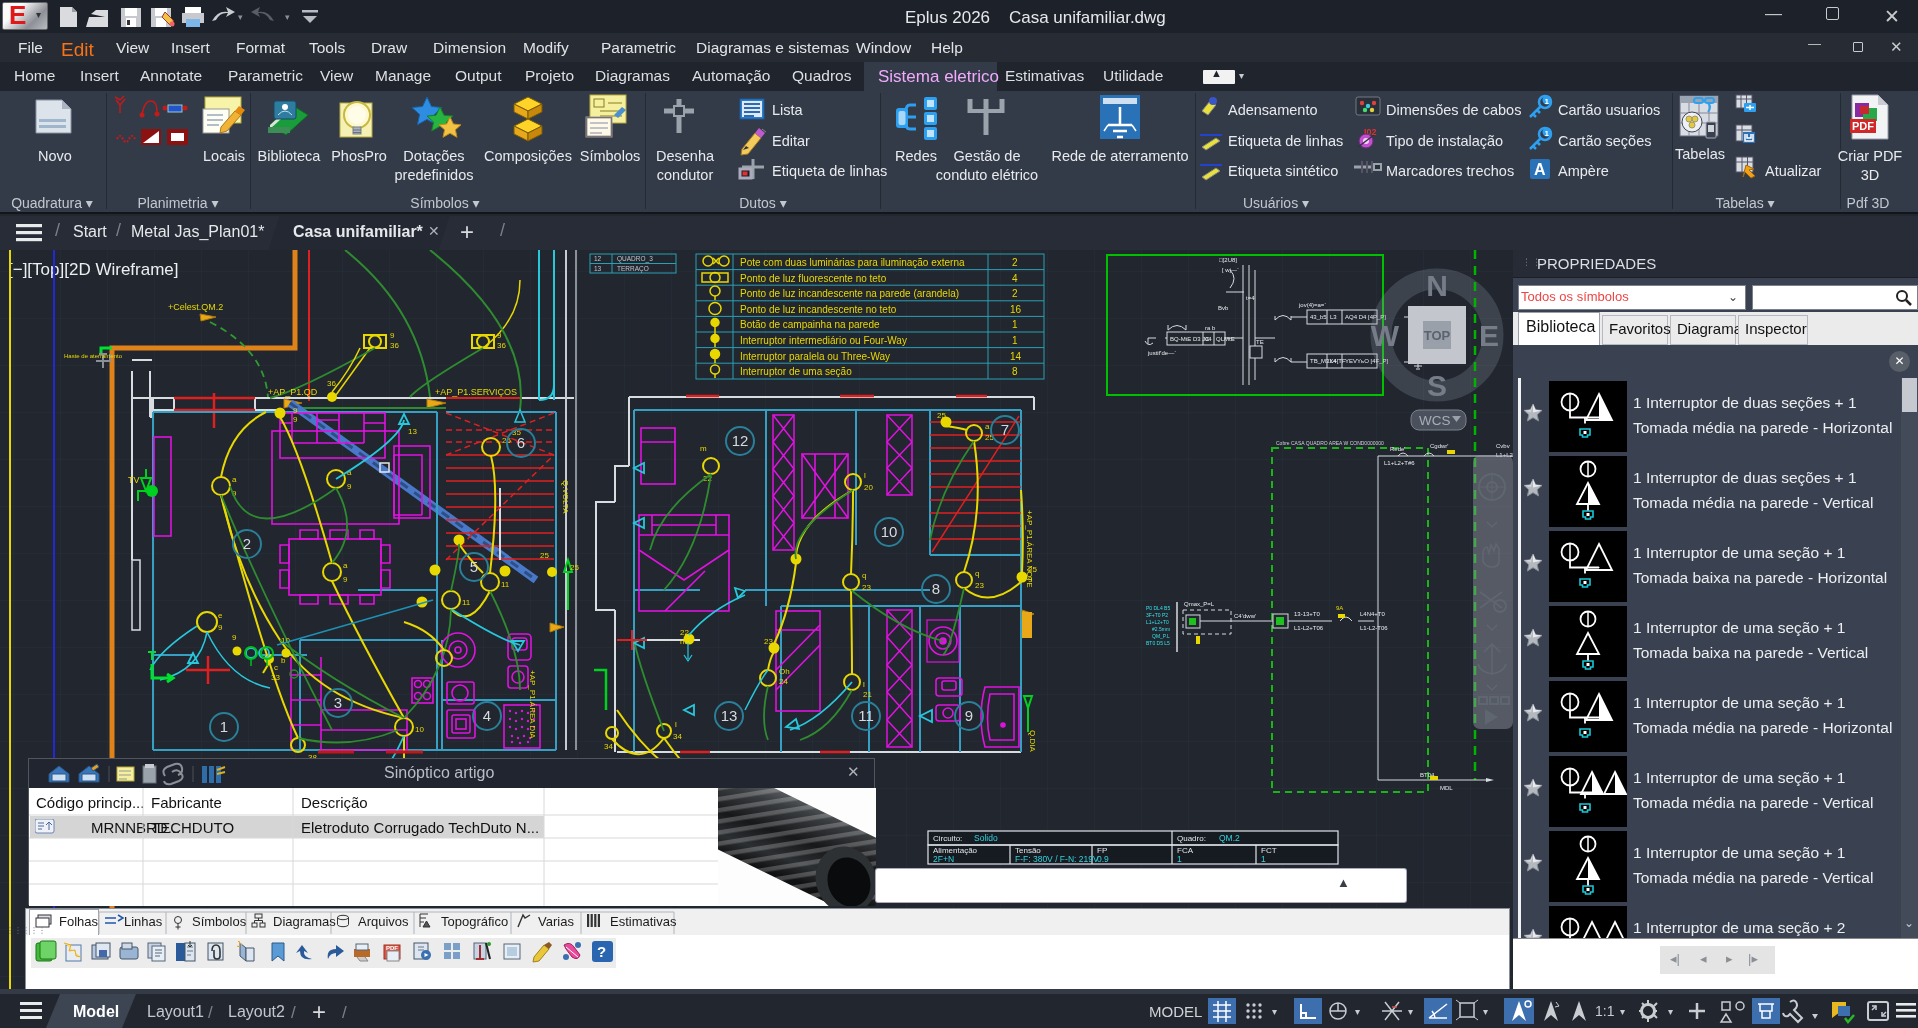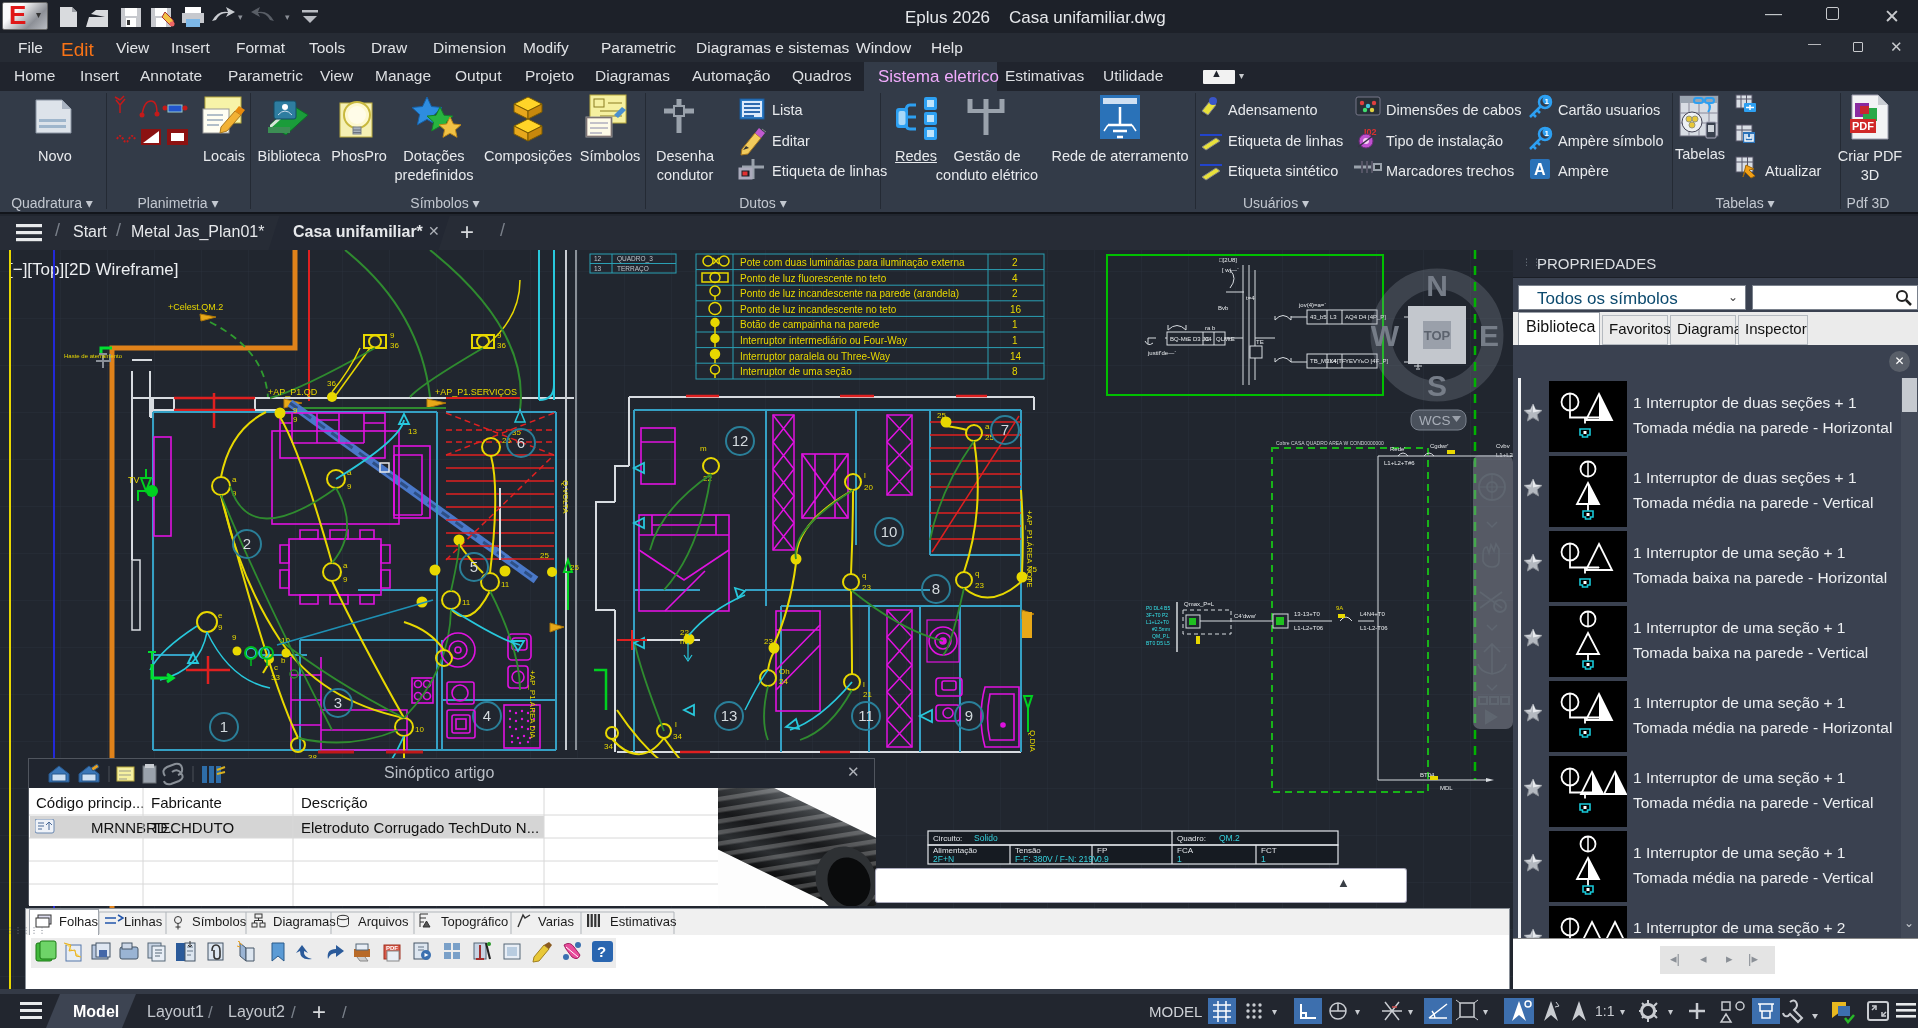--- a/index.html
+++ b/index.html
@@ -353,32 +353,32 @@
 <div class="rlab" style="left:359px;top:57px;">PhosPro</div>
 <div class="rlab" style="left:434px;top:57px;">Dotações</div>
 <div class="rlab" style="left:434px;top:76px;">predefinidos</div>
 <div class="rlab" style="left:528px;top:57px;">Composições</div>
 <div class="rlab" style="left:610px;top:57px;">Símbolos</div>
 <div class="rlab" style="left:685px;top:57px;">Desenha</div>
 <div class="rlab" style="left:685px;top:76px;">condutor</div>
 <div class="mtxt" style="left:772px;top:11px;">Lista</div>
 <div class="mtxt" style="left:772px;top:42px;">Editar</div>
 <div class="mtxt" style="left:772px;top:72px;">Etiqueta de linhas</div>
-<div class="rlab" style="left:916px;top:57px;text-decoration:underline;">Redes</div>
+<div class="rlab" style="left:916px;top:57px;">Redes</div>
 <div class="rlab" style="left:987px;top:57px;">Gestão de</div>
 <div class="rlab" style="left:987px;top:76px;">conduto elétrico</div>
 <div class="rlab" style="left:1120px;top:57px;">Rede de aterramento</div>
 <div class="mtxt" style="left:1228px;top:11px;">Adensamento</div>
 <div class="mtxt" style="left:1228px;top:42px;">Etiqueta de linhas</div>
 <div class="mtxt" style="left:1228px;top:72px;">Etiqueta sintético</div>
 <div class="mtxt" style="left:1386px;top:11px;">Dimensões de cabos</div>
 <div class="mtxt" style="left:1386px;top:42px;">Tipo de instalação</div>
 <div class="mtxt" style="left:1386px;top:72px;">Marcadores trechos</div>
 <div class="mtxt" style="left:1558px;top:11px;">Cartão usuarios</div>
-<div class="mtxt" style="left:1558px;top:42px;">Ampère símbolo</div>
+<div class="mtxt" style="left:1558px;top:42px;">Cartão seções</div>
 <div class="mtxt" style="left:1558px;top:72px;">Ampère</div>
 <div class="rlab" style="left:1700px;top:55px;">Tabelas</div>
 <div class="mtxt" style="left:1765px;top:72px;">Atualizar</div>
 <div class="rlab" style="left:1870px;top:57px;">Criar PDF</div>
 <div class="rlab" style="left:1870px;top:76px;">3D</div>
 <div class="glab" style="left:52px;">Quadratura&nbsp;▾</div>
 <div class="glab" style="left:178px;">Planimetria&nbsp;▾</div>
 <div class="glab" style="left:445px;">Símbolos&nbsp;▾</div>
 <div class="glab" style="left:763px;">Dutos&nbsp;▾</div>
 <div class="glab" style="left:1276px;">Usuários&nbsp;▾</div>
@@ -1319,21 +1319,21 @@
 <style>
 .itxt{position:absolute;color:#eceef0;font-size:15.5px;white-space:nowrap;}
 .thumb{position:absolute;left:36px;width:78px;height:71px;background:#000;}
 .star{position:absolute;left:10px;width:20px;height:20px;}
 </style>
 <div class="abs" style="left:0;top:0;width:405px;height:28px;background:#262b36;border-bottom:1px solid #1b1f27;">
   <span style="position:absolute;left:9px;top:7px;color:#7a818c;font-size:9px;letter-spacing:1px;">⋮⋮</span>
   <span style="position:absolute;left:24px;top:5px;color:#dcdfe3;font-size:15px;">PROPRIEDADES</span>
 </div>
 <div class="abs" style="left:5px;top:35px;width:228px;height:25px;background:#fff;border:1px solid #7a818c;">
-  <span style="position:absolute;left:18px;top:3px;color:#0c4a6e;font-size:17px;">Todos os símbolos</span>
+  <span style="position:absolute;left:2px;top:3px;color:#ef4444;font-size:13px;">Todos os símbolos</span>
   <span style="position:absolute;right:7px;top:4px;color:#444;font-size:12px;">⌄</span>
 </div>
 <div class="abs" style="left:239px;top:35px;width:166px;height:25px;background:#fff;border:1px solid #7a818c;">
   <svg style="position:absolute;right:4px;top:3px" width="18" height="18">
           <circle cx="7" cy="7" r="5" fill="none" stroke="#222" stroke-width="2"></circle>
           <line x1="11" y1="11" x2="16" y2="16" stroke="#222" stroke-width="2.5"></line>
         </svg>
 </div>
 <div class="abs" style="left:0;top:62px;width:405px;height:33px;background:#ebebeb;">
   <div class="abs" style="left:5px;top:0px;width:82px;height:33px;background:#fff;border:1px solid #9aa0a8;border-bottom:none;"></div>

